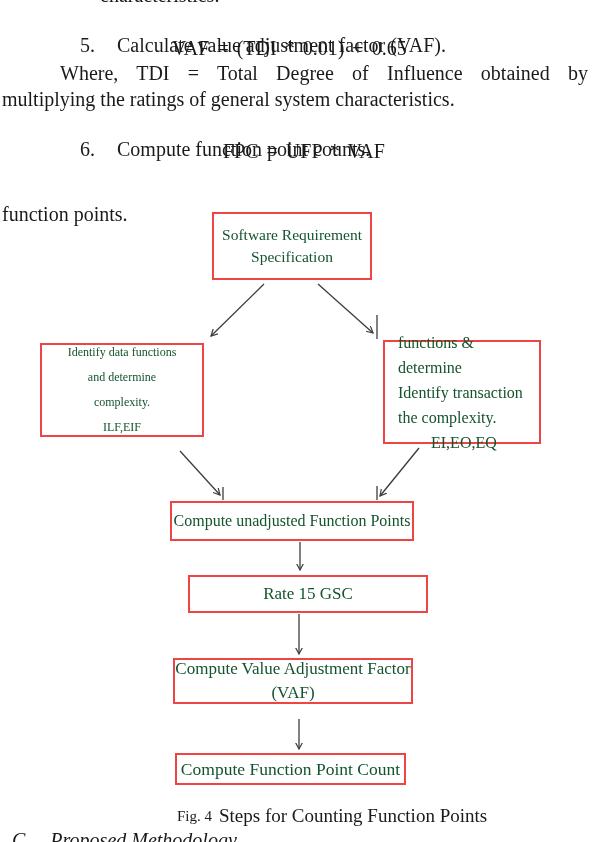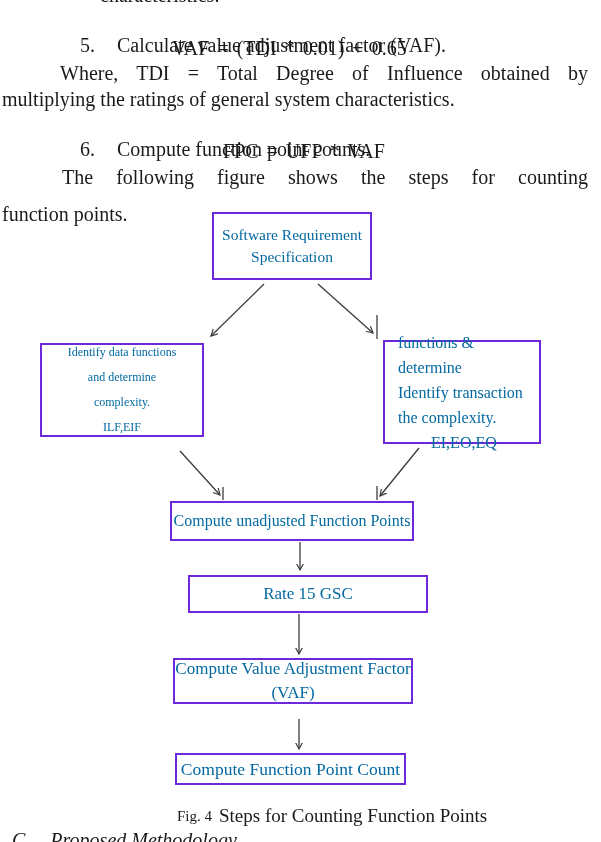--- a/index.html
+++ b/index.html
@@ -26,28 +26,28 @@
     white-space: normal;
     text-align: justify;
     text-align-last: justify;
   }
   .formula {
     word-spacing: 3px;
   }
   
   .fbox {
     position: absolute;
-    border: 2px solid #6d28d9;
+    border: 2px solid #ef4444;
     background: #ffffff;
     box-sizing: border-box;
     display: flex;
     flex-direction: column;
     justify-content: center;
     text-align: center;
-    color: #0369a1;
+    color: #14532d;
   }
   .fbox div { width: 100%; box-sizing: border-box; }
   .box-srs   { left: 212px; top: 212px; width: 160px; height: 68px; font-size: 15.5px; line-height: 22px; }
   .box-data  { left: 40px;  top: 343px; width: 164px; height: 94px; font-size: 12px; line-height: 25px; }
   .box-trans { left: 383px; top: 340px; width: 158px; height: 104px; font-size: 16px; line-height: 25px; text-align: left; }
   .box-trans div { padding-left: 13px; }
   .box-trans .indent { padding-left: 46px; }
   .box-ufp   { left: 170px; top: 501px; width: 244px; height: 40px; font-size: 16px; }
   .box-gsc   { left: 188px; top: 575px; width: 240px; height: 38px; font-size: 17px; }
   .box-vaf   { left: 173px; top: 658px; width: 240px; height: 46px; font-size: 17px; line-height: 24px; }
@@ -101,21 +101,20 @@
   <div class="bodyline justify" style="left:60px; top:62px; width:528px;">Where, TDI = Total Degree of Influence obtained by</div>
 
   <div class="bodyline" style="left:2px; top:88px;">multiplying the ratings of general system characteristics.</div>
 
   <div class="bodyline" style="left:60px; top:114px;">
     <span>6.</span><span style="display:inline-block; width:22px;"></span><span>Compute function point counts.</span>
   </div>
 
   <div class="bodyline formula" style="left:200px; top:140px;margin-left:23px;">FPC = UFP * VAF</div>
 
-  <div class="bodyline justify" style="left:62px; top:166px; width:526px;">The following figure shows the steps for counting</div>
 
   <div class="bodyline" style="left:2px; top:203px;">function points.</div>
 
   <div>
 
     <svg class="arrows-svg" viewBox="0 0 601 842" xmlns="http://www.w3.org/2000/svg">
       <defs>
         <marker id="chev" markerWidth="10" markerHeight="10" refX="6.5" refY="3.5" orient="auto" markerUnits="userSpaceOnUse">
           <path d="M0,0 L6.5,3.5 L0,7" fill="none" stroke="#3d3d3d" stroke-width="1.2"></path>
         </marker>

